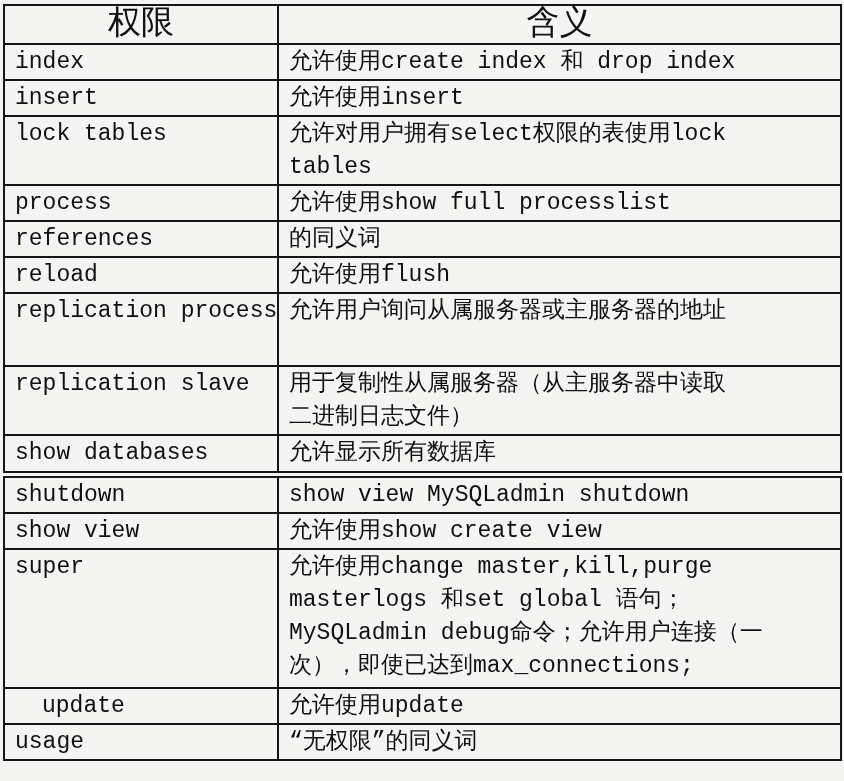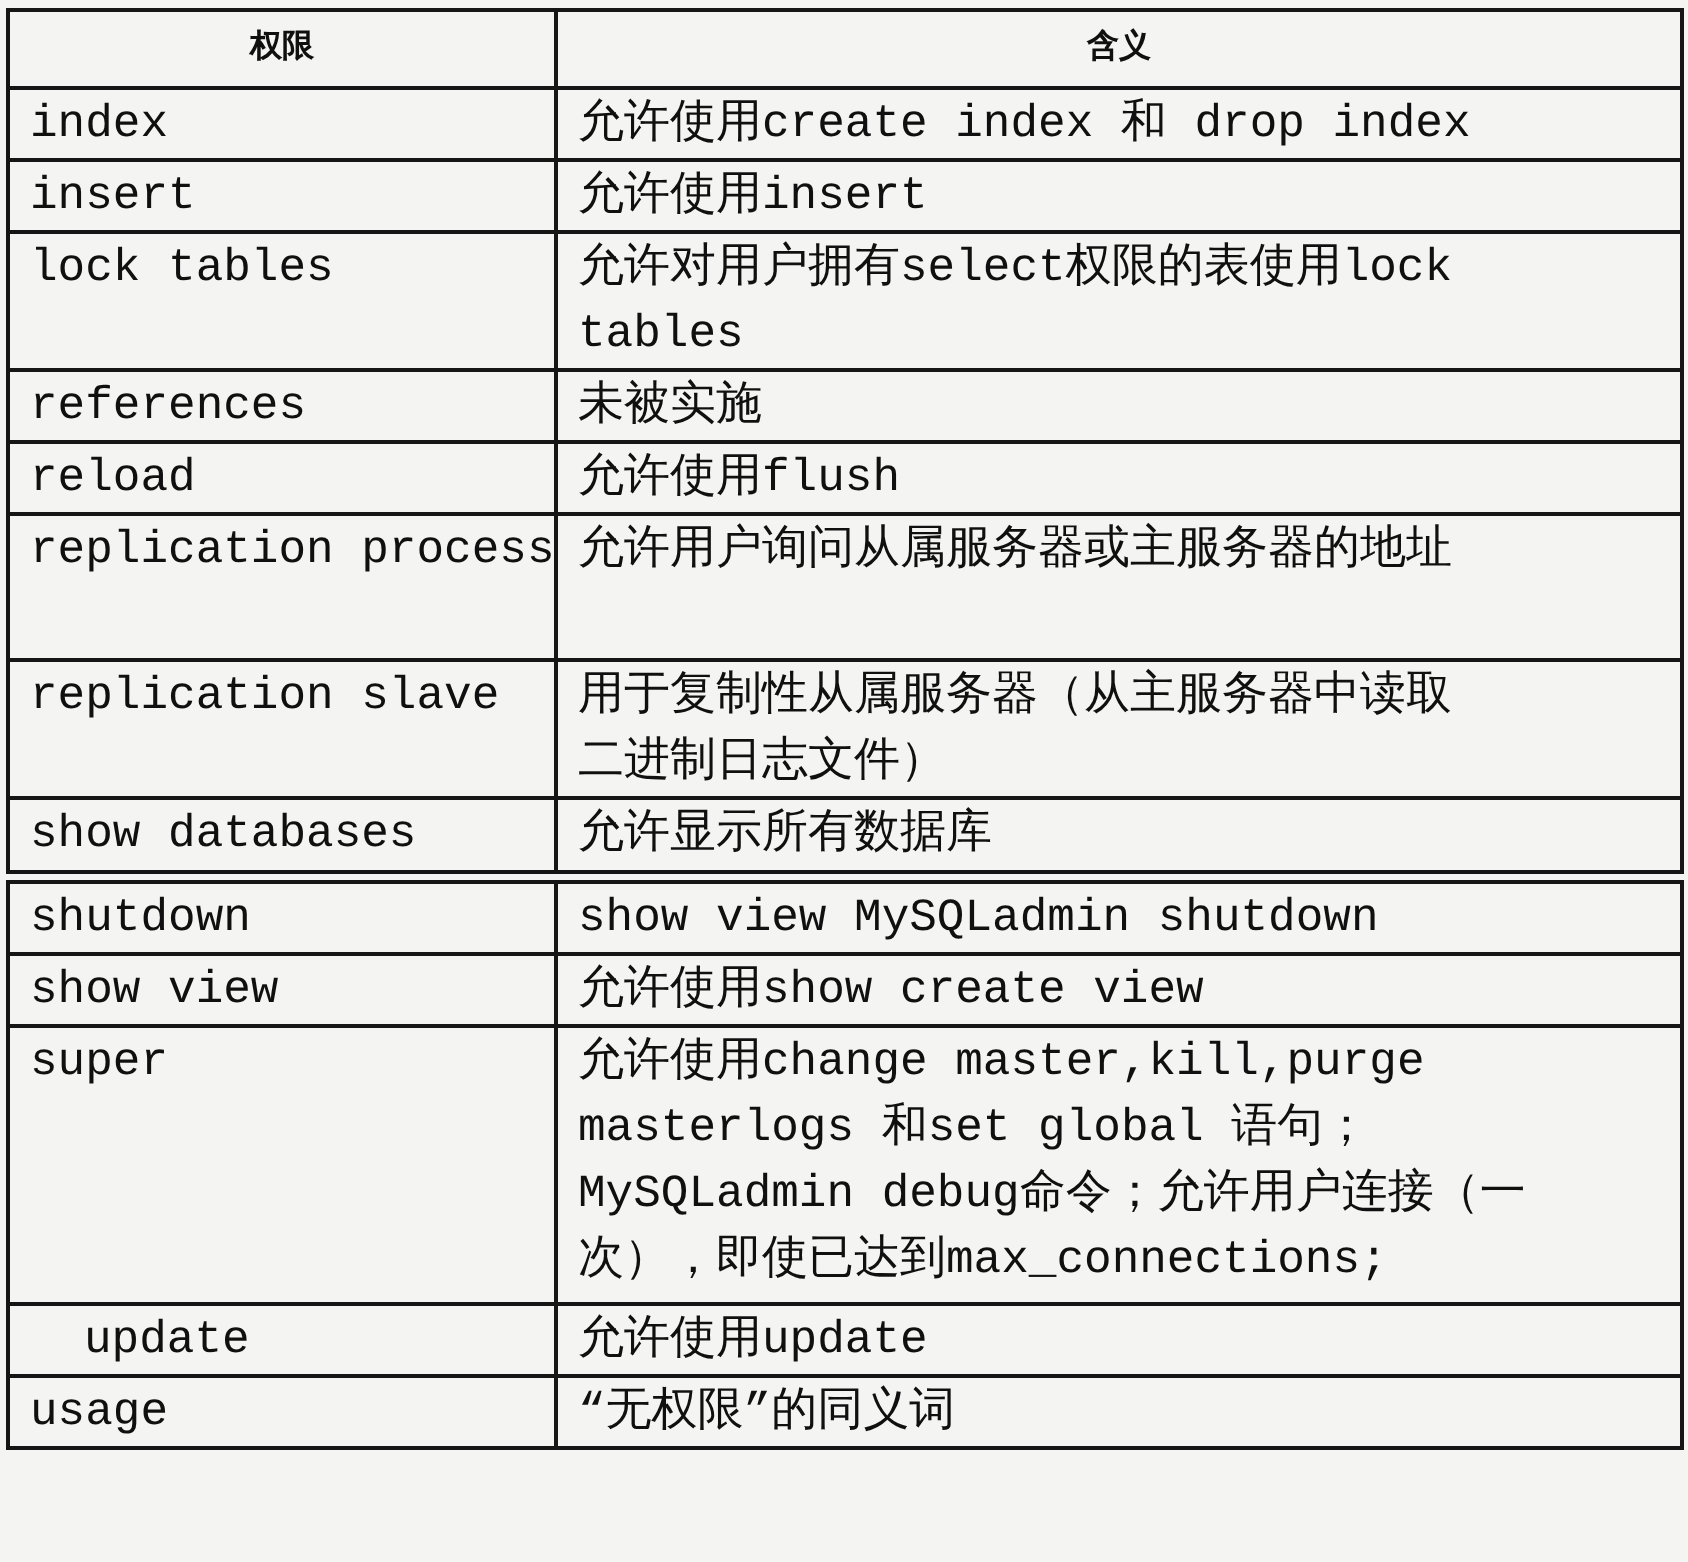--- a/index.html
+++ b/index.html
@@ -16,22 +16,22 @@
     table-layout: fixed;
     width: 837px;
     border: 2px solid #161616;
     background: transparent;
   }
   table.perm-table.bottom { margin-top: 3px; }
   col.c1 { width: 274px; }
   col.c2 { width: 563px; }
   th {
     border: 2px solid #161616;
-    font-size: 16px;
-    font-weight: bold;
+    font-size: 33px;
+    font-weight: normal;
     text-align: center;
     height: 37px;
     line-height: 37px;
     padding: 0;
     overflow: hidden;
   }
   td {
     border: 2px solid #161616;
     font-size: 23px;
     line-height: 33px;
@@ -66,22 +66,26 @@
         <tr>
           <td class="perm-cell" style="height: 31px;">insert</td>
           <td class="meaning-cell">允许使用insert</td>
         </tr>
         <tr>
           <td class="perm-cell" style="height: 65px;">lock tables</td>
           <td class="meaning-cell">允许对用户拥有select权限的表使用lock
 tables</td>
         </tr>
         <tr>
+          <td class="perm-cell" style="height: 31px;">process</td>
+          <td class="meaning-cell">允许使用show full processlist</td>
+        </tr>
+        <tr>
           <td class="perm-cell" style="height: 31px;">references</td>
-          <td class="meaning-cell">未被实施</td>
+          <td class="meaning-cell">的同义词</td>
         </tr>
         <tr>
           <td class="perm-cell" style="height: 32px;">reload</td>
           <td class="meaning-cell">允许使用flush</td>
         </tr>
         <tr>
           <td class="perm-cell" style="height: 70px;">replication process</td>
           <td class="meaning-cell">允许用户询问从属服务器或主服务器的地址</td>
         </tr>
         <tr>

